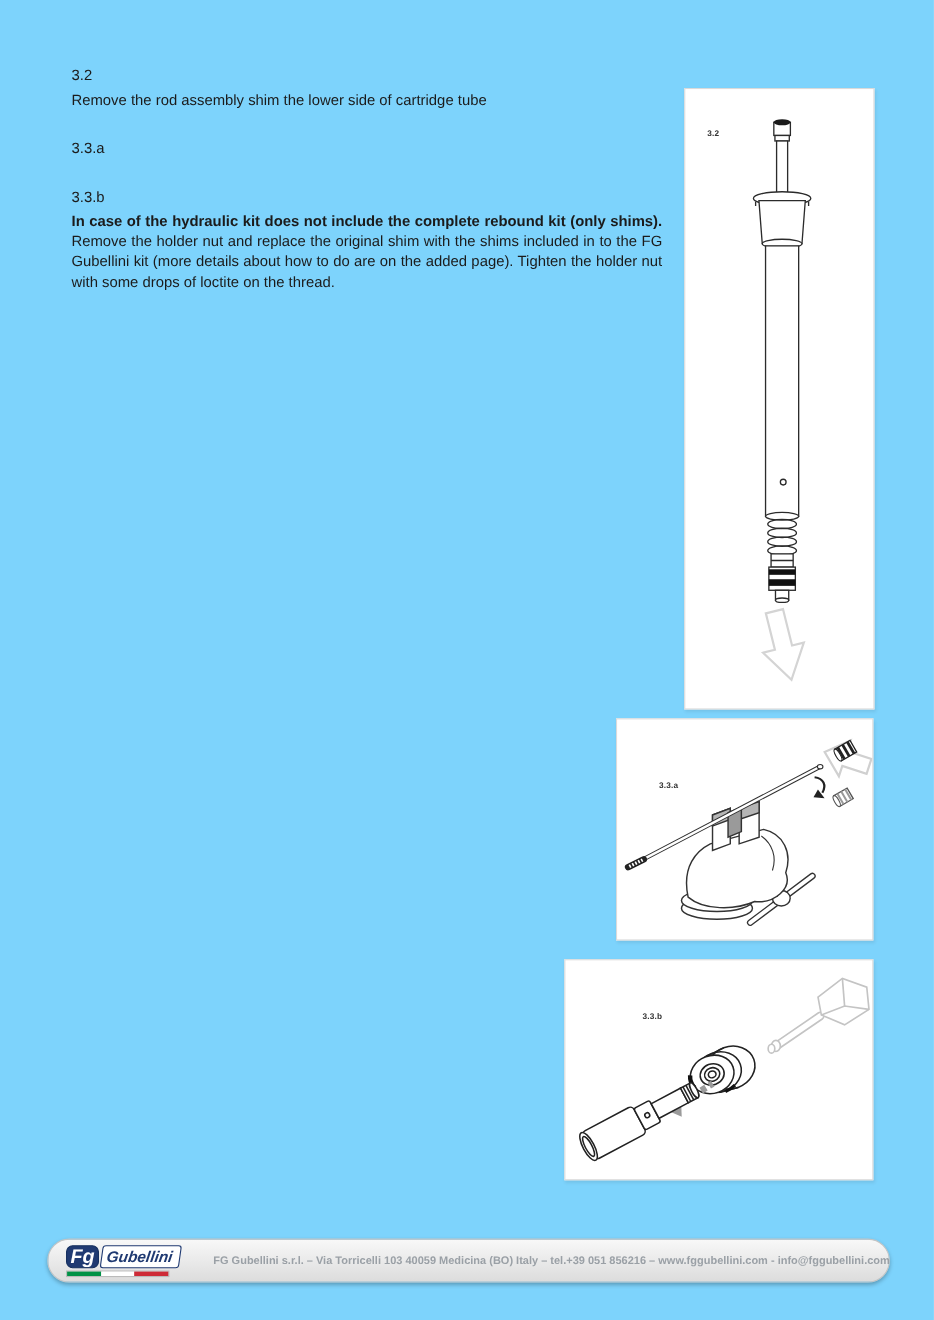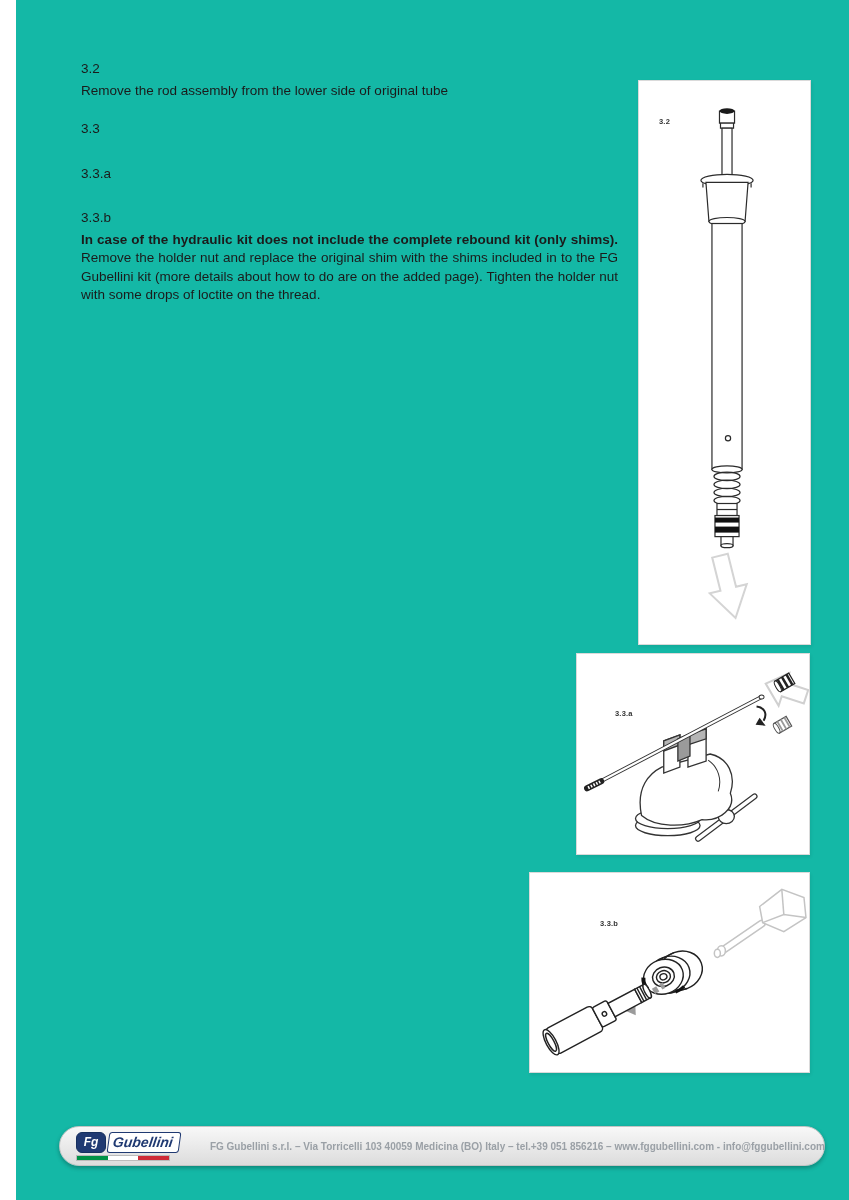--- a/index.html
+++ b/index.html
@@ -3,21 +3,21 @@
 <meta charset="utf-8">
 <style>
   html,body{margin:0;padding:0;}
   body{
     width:849px;height:1200px;
     background:#ffffff;
     font-family:"Liberation Sans", sans-serif;
     position:relative;
     overflow:hidden;
   }
-  #page{position:absolute;inset:0;background:#14b8a6;margin-left:16px;}
+  #page{position:absolute;inset:0;background:#7dd3fc;}
 
   
   .text-col{
     position:absolute;left:65px;top:60px;width:537px;
     font-size:13.5px;line-height:18.5px;color:#1b1b1b;
   }
   .section{margin:0 0 20px 0;}
   .section.gap-lg{margin-bottom:26px;}
   .sec-num{margin:0 0 3px 0;}
   .sec-body{margin:0;}
@@ -50,21 +50,21 @@
     border:1px solid #c4c4c4;
     box-shadow:0 2px 4px rgba(0,0,0,0.28);
     display:flex;align-items:center;
     box-sizing:border-box;
   }
   .logo{display:flex;flex-direction:column;margin-left:16px;}
   .logo-row{display:flex;align-items:center;gap:2px;}
   .fg-box{
     width:30px;height:21px;background:#203a72;border:1px solid #16305f;
     border-radius:6px;color:#fff;font-weight:bold;font-style:italic;
-    font-size:12px;display:flex;align-items:center;justify-content:center;
+    font-size:18px;display:flex;align-items:center;justify-content:center;
     box-sizing:border-box;
   }
   .wordmark{
     font-style:italic;font-weight:bold;color:#203a72;font-size:14px;
     border:1px solid #203a72;border-radius:3px;background:#fff;
     padding:1px 6px 2px 4px;transform:skewX(-8deg);
   }
   .flag{height:4px;width:92px;display:flex;margin-top:2px;border:0.5px solid #bbb;}
   .flag span{flex:1;}
   .flag .g{background:#009246;}
@@ -77,25 +77,24 @@
 </style>
 </head>
 <body>
 
 <div id="page">
 
   <div class="text-col">
 
     <div class="section">
       <p class="sec-num">3.2</p>
-      <p class="sec-body">Remove the rod assembly from the lower side of original tube</p>
+      <p class="sec-body">Remove the rod assembly shim the lower side of cartridge tube</p>
     </div>
 
     <div class="section gap-lg">
-      <p class="sec-num">3.3</p>
     </div>
 
     <div class="section gap-lg">
       <p class="sec-num">3.3.a</p>
     </div>
 
     <div class="section">
       <p class="sec-num">3.3.b</p>
       <p class="sec-body just"><span class="bold">In case of the hydraulic kit does not include the complete rebound kit (only shims).</span><span> Remove the holder nut and replace the original shim with the shims included in to the FG Gubellini kit (more details about how to do are on the added page). Tighten the holder nut with some drops of loctite on the thread.</span></p>
     </div>

